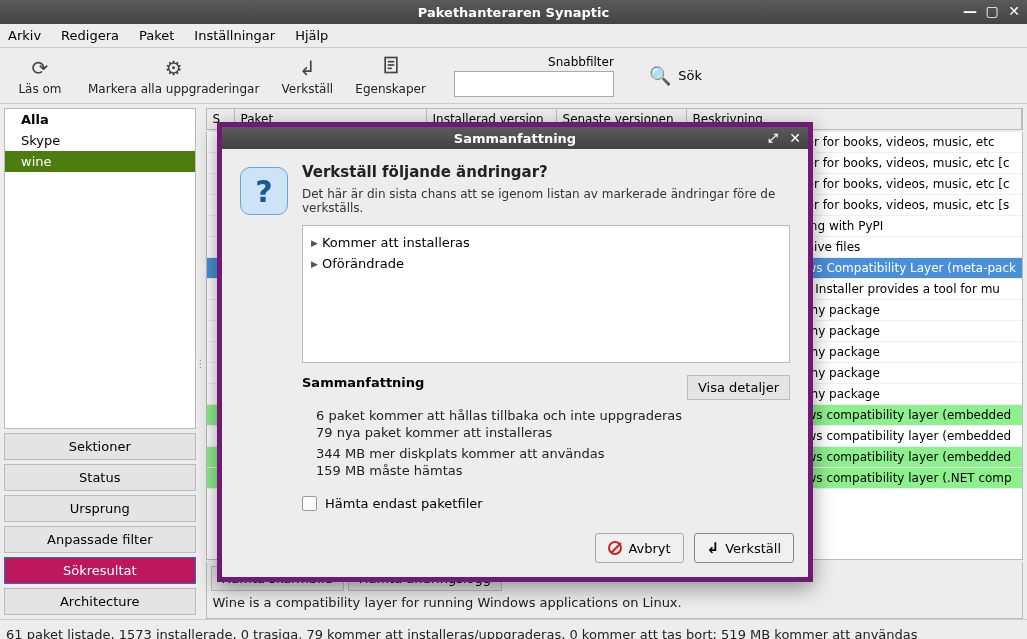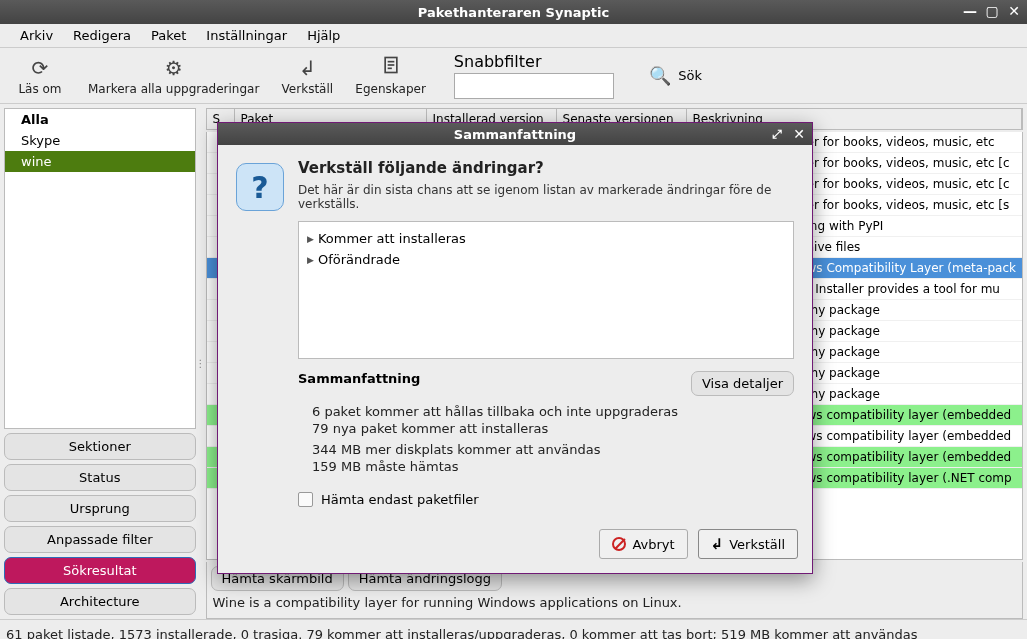--- a/index.html
+++ b/index.html
@@ -4,42 +4,42 @@
 <style>
 * { box-sizing: border-box; margin: 0; padding: 0; font-family: "DejaVu Sans", "Liberation Sans", Arial, sans-serif; font-size: 13px; }
 body { background: #e8e8e8; width: 1027px; height: 639px; overflow: hidden; position: relative; }
 
 
 .titlebar { background: linear-gradient(#5a5a5a, #434343); color: #fff; height: 24px; display: flex; align-items: center; justify-content: center; position: relative; font-weight: bold; }
 .titlebar .window-controls { position: absolute; right: 4px; top: 2px; display: flex; gap: 4px; }
 .wc { width: 18px; height: 18px; color: #fff; display: flex; align-items: center; justify-content: center; cursor: pointer; font-size: 14px; }
 
 
-.menubar { background: #ededed; height: 24px; display: flex; align-items: center; padding: 0 12px; gap: 4px; border-bottom: 1px solid #ccc; }
+.menubar { background: #ededed; height: 24px; display: flex; align-items: center; padding: 0 0; gap: 4px; border-bottom: 1px solid #ccc; }
 .menubar .mitem { padding: 2px 8px; cursor: pointer; }
 
 
 .toolbar { background: #ededed; height: 56px; display: flex; align-items: center; padding: 2px 10px 2px 10px; gap: 18px; border-bottom: 1px solid #ccc; }
 .tbtn { display: flex; flex-direction: column; align-items: center; justify-content: center; gap: 2px; cursor: pointer; min-width: 60px; }
 .tbtn-icon { font-size: 20px; color: #444; }
 .tlabel { font-size: 12px; color: #222; white-space: nowrap; }
 .quicksearch { display: flex; flex-direction: column; gap: 2px; margin-left: 10px; }
-.quicksearch label { font-size: 16px; }
+.quicksearch label { font-size: 12px; text-align: right; }
 .quicksearch input { width: 160px; height: 26px; border: 1px solid #aaa; padding: 2px 6px; background: #fff; }
 .searchbtn { display: flex; align-items: center; gap: 6px; margin-left: 18px; cursor: pointer; }
 
 
 .main { display: flex; height: calc(639px - 24px - 24px - 56px - 20px); background: #ededed; padding: 4px 4px 0 4px; gap: 2px; }
 .left-pane { width: 202px; display: flex; flex-direction: column; gap: 4px; }
 .left-list { background: #fff; border: 1px solid #bbb; flex: 1; overflow: auto; }
 .left-list .row { padding: 3px 16px; cursor: pointer; }
 .left-list .row.selected { background: #4d7c0f; color: #fff; }
 .left-list .row.bold { font-weight: bold; }
 .left-buttons { display: flex; flex-direction: column; gap: 4px; padding: 0 0 4px 0; }
-.flatbtn { background: #e4e4e4; border: 1px solid #bbb; border-radius: 7px; padding: 5px 2px; cursor: pointer; text-align: center; }
+.flatbtn { background: #e4e4e4; border: 1px solid #bbb; border-radius: 0; padding: 5px 2px; cursor: pointer; text-align: center; }
 .flatbtn.active { background: #be185d; color: #fff; border-color: #2d6db8; }
 
 .right-pane { flex: 1; display: flex; flex-direction: column; gap: 2px; }
 .col-headers { display: flex; background: #ededed; border: 1px solid #bbb; }
 .col-headers .ch { padding: 3px 6px; border-right: 1px solid #bbb; font-size: 12px; white-space: nowrap; }
 .package-list { flex: 1; background: #fff; border: 1px solid #bbb; border-top: none; overflow: auto; display: flex; flex-direction: column; }
 .prow { padding: 3px 6px; font-size: 12px; white-space: nowrap; border-bottom: 1px solid #f0f0f0; }
 .prow.sel { background: #4a90d9; color: #fff; }
 .prow.green { background: #8cf08c; }
 
@@ -48,21 +48,21 @@
 .desc { font-size: 13px; color: #222; padding: 4px 2px; }
 
 
 .statusbar { height: 29px; background: #ededed; border-top: 1px solid #ccc; padding: 2px 6px; font-size: 12px; color: #222; display: flex; align-items: center; }
 
 
 .splitter-left { width: 6px; background: #ededed; cursor: col-resize; display:flex; align-items:center; justify-content:center;}
 .splitter-left::before { content:"⋮"; color:#888; font-size:10px;}
 
 
-.modal { position: absolute; left: 217px; top: 122px; width: 596px; background: #ededed; border: 1px solid #701a75; box-shadow: 0 6px 20px rgba(0,0,0,0.4); z-index: 100; }
+.modal { position: absolute; left: 217px; top: 122px; width: 596px; background: #ededed; border: 5px solid #701a75; box-shadow: 0 6px 20px rgba(0,0,0,0.4); z-index: 100; }
 .modal-title { background: linear-gradient(#5a5a5a, #434343); color: #fff; height: 22px; display: flex; align-items: center; justify-content: center; font-weight: bold; position: relative; }
 .modal-title .window-controls { position: absolute; right: 4px; top: 2px; display: flex; gap: 4px; }
 .modal-body { padding: 14px 18px 12px 18px; display: flex; gap: 14px; }
 .q-icon { width: 48px; height: 48px; background: #cde4f7; border: 1px solid #6aa3d8; border-radius: 10px; display: flex; align-items: center; justify-content: center; color: #1a5a96; font-size: 30px; font-weight: bold; flex-shrink: 0; margin-top:4px;}
 .modal-content { flex: 1; display: flex; flex-direction: column; gap: 6px; }
 .modal-content h3 { font-size: 15px; font-weight: bold; color: #222; }
 .modal-content .subtitle { font-size: 12px; color: #333; }
 .tree-box { background: #fff; border: 1px solid #bbb; height: 138px; padding: 6px 8px; margin-top: 4px;}
 .tree-item { display: flex; align-items: center; gap: 4px; padding: 3px 0; cursor: pointer; }
 .tri { font-size: 9px; color: #555; }

